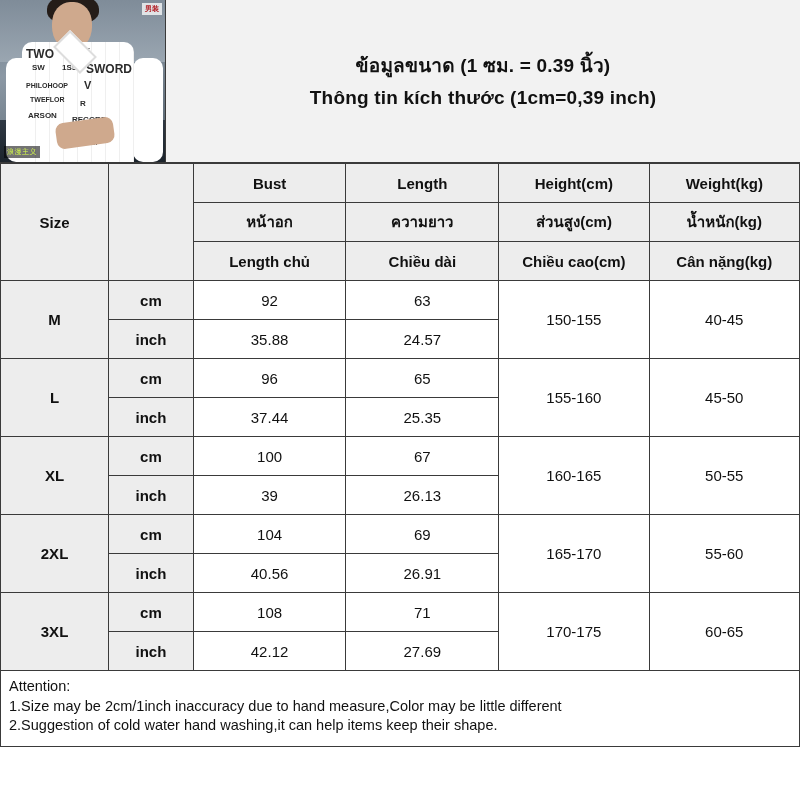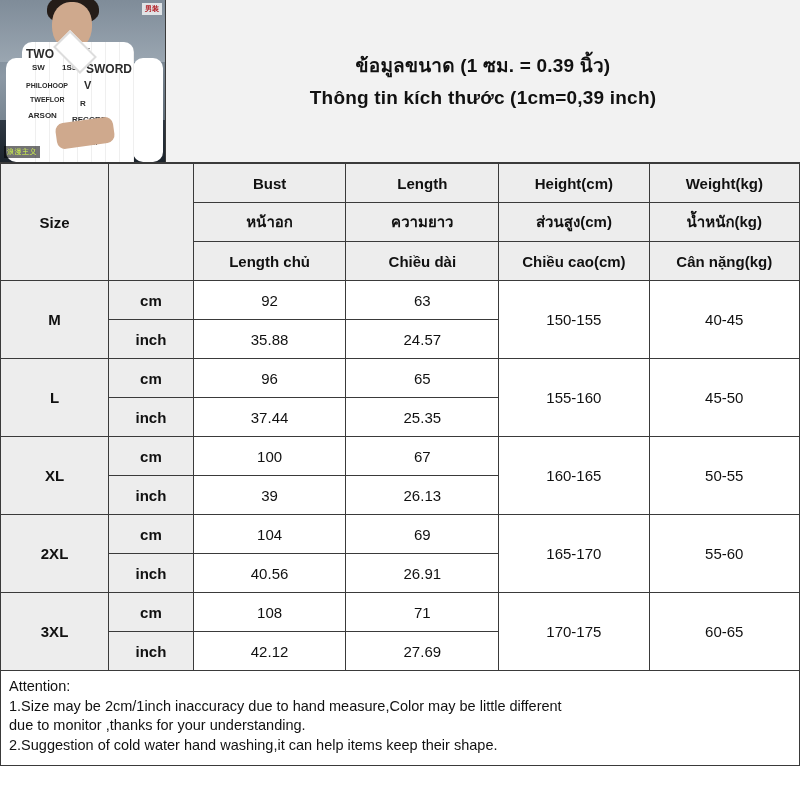--- a/index.html
+++ b/index.html
@@ -335,18 +335,17 @@
         <td class="unit">inch</td>
         <td class="val">42.12</td>
         <td class="val">27.69</td>
       </tr>
     </tbody>
   </table>
 
   <div class="attention">
     <p>Attention:</p>
     <p>1.Size may be 2cm/1inch inaccuracy due to hand measure,Color may be little different</p>
-    <p>due to monitor ,thanks for your understanding.</p>
     <p>2.Suggestion of cold water hand washing,it can help items keep their shape.</p>
   </div>
 
   <div class="bottom-fill"></div>
 </div>
 
 </body></html>

